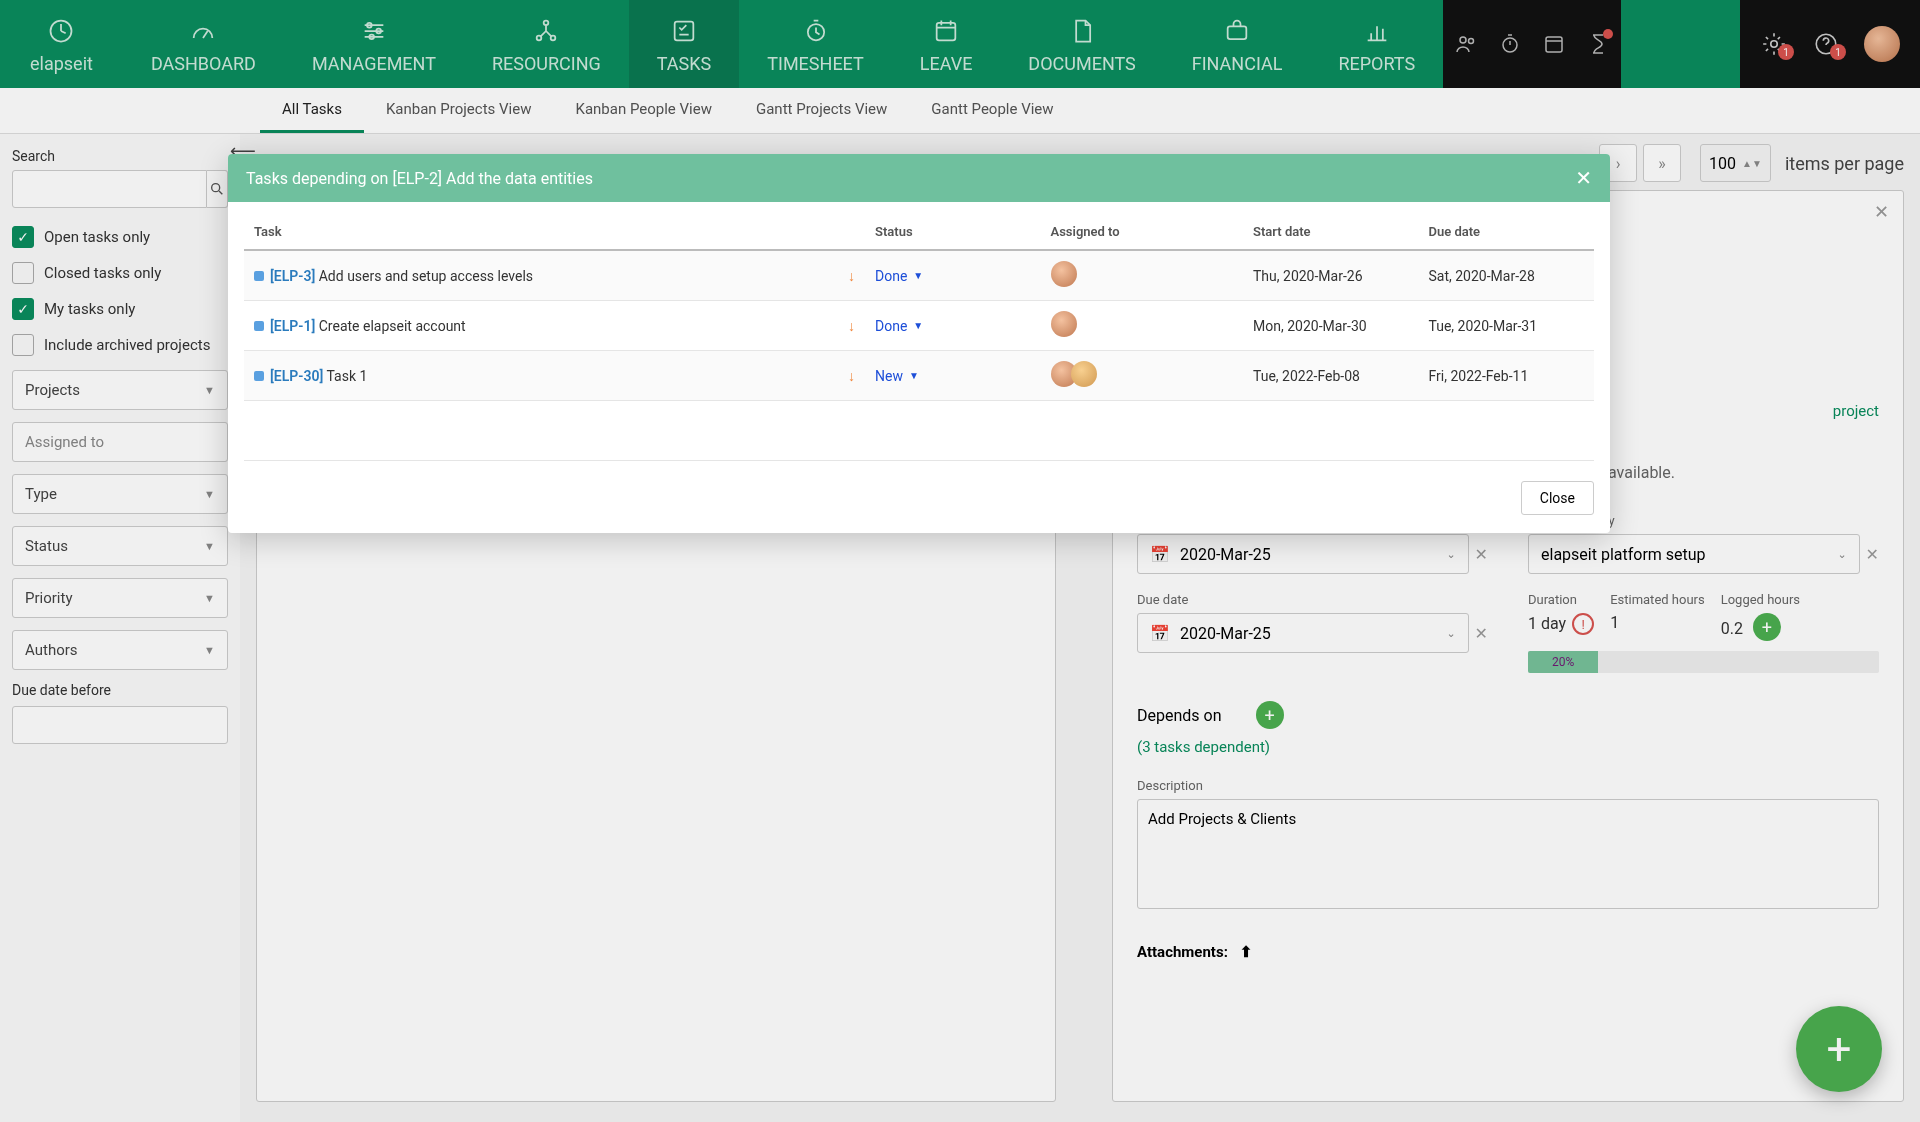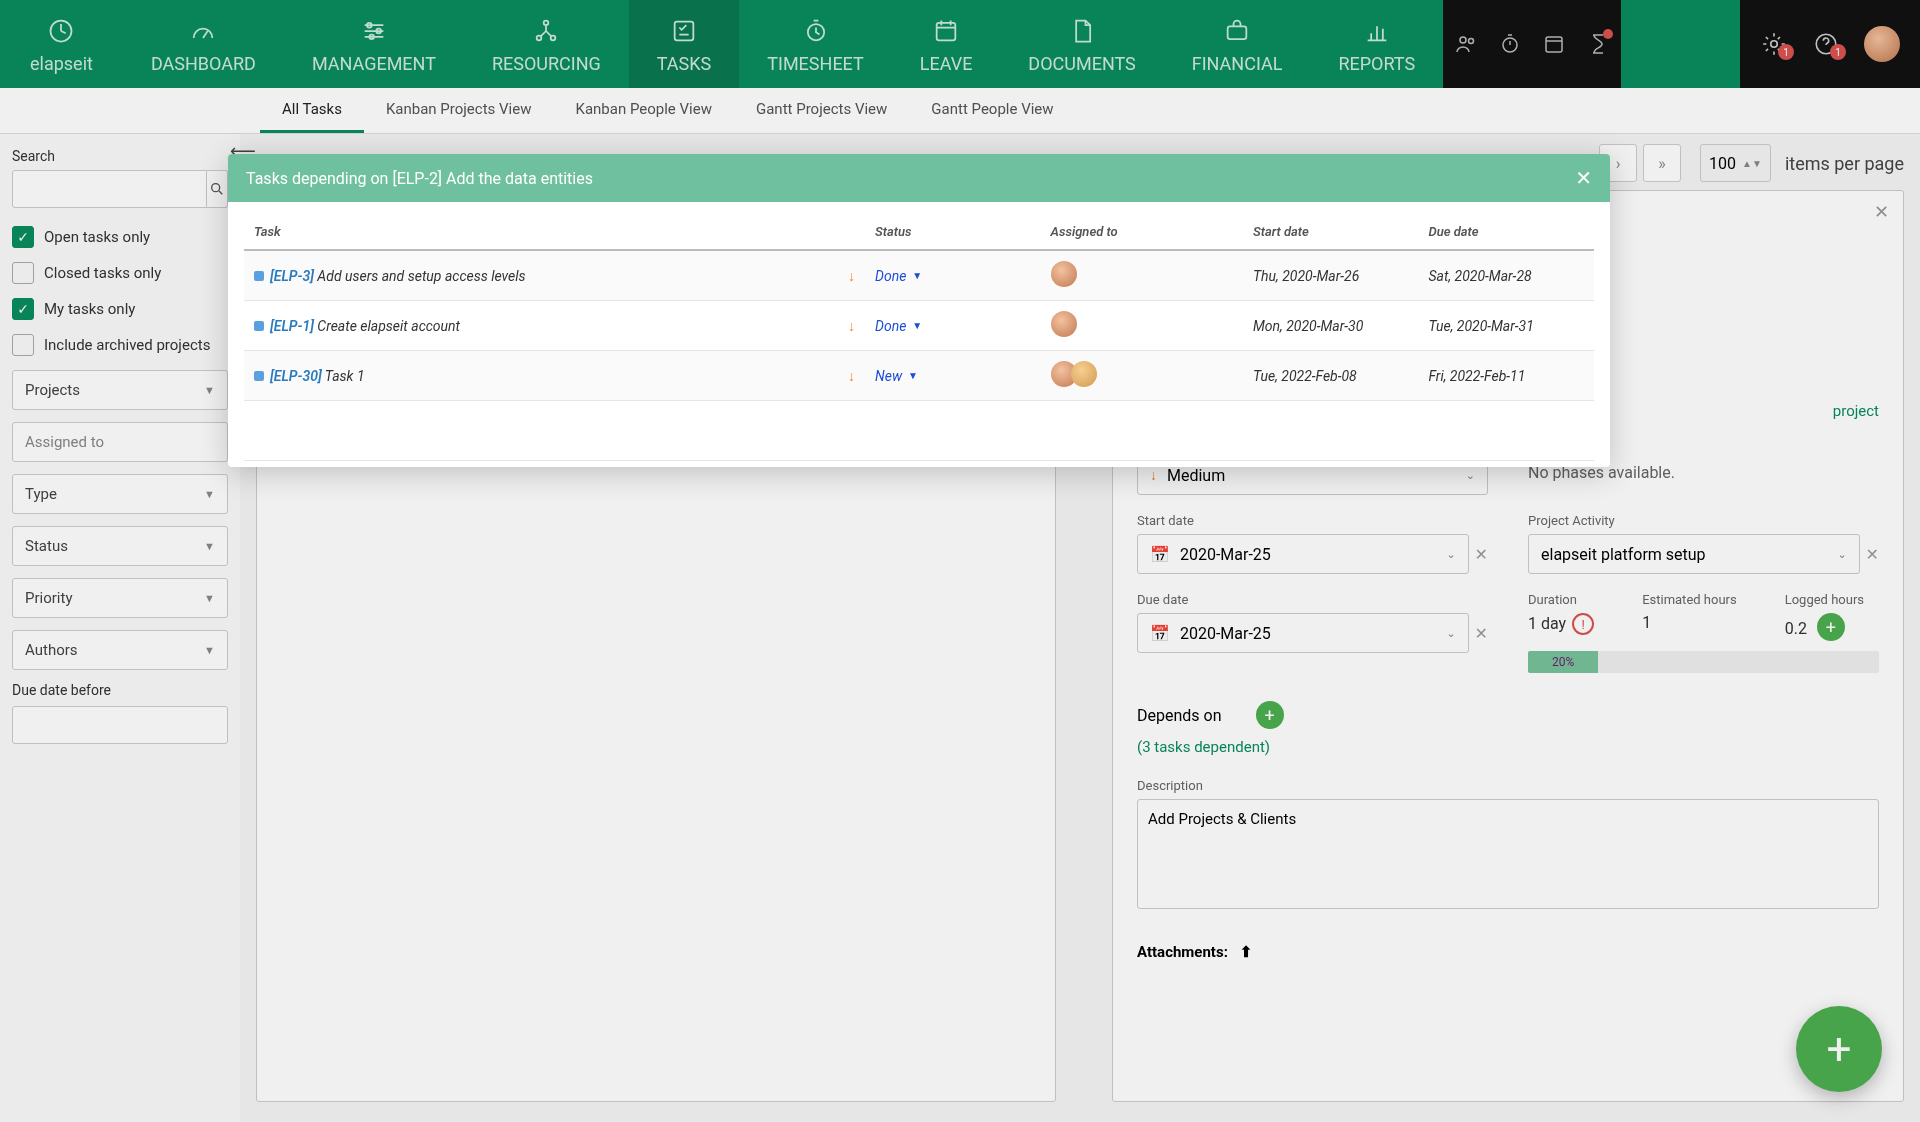--- a/index.html
+++ b/index.html
@@ -54,39 +54,39 @@
 .detail-panel { position:absolute; right:16px; top:56px; bottom:20px; width:792px; background:#fff; border:1px solid #ccc; border-radius:3px; padding:20px 24px;}
 .detail-close{position:absolute;top:10px;right:14px;color:#999;font-size:18px;cursor:pointer;}
 .detail-row{display:flex;gap:40px;margin-bottom:18px;}
 .detail-col{flex:1;}
 .field-label{font-size:13px;color:#666;margin-bottom:6px;display:block;}
 .field-box{border:1px solid #ccc;border-radius:3px;padding:8px 12px;display:flex;align-items:center;gap:10px;height:40px;background:#fff;}
 .field-box .caret{margin-left:auto;color:#888;font-size:11px;}
 .link-text{color:#0a8d5e;font-size:15px;}
 .muted{color:#888;}
 .priority-icon{color:#f0883e;font-size:14px;}
-.stats-row{display:flex;gap:48px;}
+.stats-row{display:flex;gap:16px;}
 .stat-col{display:flex;flex-direction:column;}
 .stat-val{font-size:16px;color:#333;}
 .alert-icon{display:inline-flex;width:22px;height:22px;border:2px solid #d9534f;border-radius:50%;color:#d9534f;align-items:center;justify-content:center;font-size:13px;margin-left:6px;}
 .add-circle{width:28px;height:28px;border-radius:50%;background:#4caf50;color:#fff;display:inline-flex;align-items:center;justify-content:center;font-size:18px;margin-left:10px;}
 .progress-bar{height:22px;background:#eee;border-radius:2px;overflow:hidden;margin-top:10px;}
 .progress-fill{height:100%;background:#78c29b;color:#701a75;font-size:12px;display:flex;align-items:center;justify-content:center;}
 .depends-row{display:flex;align-items:center;gap:24px;margin-top:28px;}
 .textarea{width:100%;border:1px solid #ccc;border-radius:3px;padding:10px;height:110px;resize:none;font-size:15px;}
 .attach-row{margin-top:30px;font-size:15px;font-weight:bold;display:flex;align-items:center;gap:12px;}
 
 .list-area{position:absolute;left:16px;top:56px;bottom:20px;width:800px;background:#fff;border:1px solid #ccc;border-radius:3px;}
 
 
 .modal-backdrop{position:absolute;inset:0;background:rgba(0,0,0,0.06);}
 .modal{position:absolute;left:228px;top:154px;width:1382px;background:#fff;border-radius:4px;box-shadow:0 6px 30px rgba(0,0,0,0.2);}
 .modal-header{background:#6fc09e;color:#fff;padding:12px 18px;display:flex;align-items:center;justify-content:space-between;border-radius:4px 4px 0 0;}
 .modal-header .close{color:#fff;font-size:20px;cursor:pointer;}
-.modal-body{padding:14px 16px 6px;font-style:italic;}
+.modal-body{padding:14px 16px 6px;}
 .modal-table{width:100%;border-collapse:collapse;}
 .modal-table th{text-align:left;font-size:13px;color:#555;font-weight:600;padding:8px 10px 10px;border-bottom:2px solid #bbb;}
 .modal-table td{padding:10px 10px;border-bottom:1px solid #e5e5e5;font-size:14px;color:#333;vertical-align:middle;}
 .modal-table tr:nth-child(odd) td{background:#fafafa;}
 .task-id{color:#2a7bbd;font-weight:600;}
 .task-sub{width:10px;height:10px;background:#5aa0e0;display:inline-block;margin-right:6px;border-radius:2px;}
 .status-pill{display:inline-flex;align-items:center;gap:6px;font-size:14px;color:#1d4ed8;}
 .avatar-sm{width:26px;height:26px;border-radius:50%;background:radial-gradient(circle at 40% 35%,#f4c2a0,#c07850);display:inline-block;}
 .avatar-sm.alt{background:radial-gradient(circle at 40% 35%,#f8d090,#d09850);}
 .modal-footer{padding:14px 16px 18px;display:flex;justify-content:flex-end;}
@@ -454,13 +454,16 @@
                 <span style="font-size:10px">▼</span>
               </span></td>
           <td><span class="avatar-sm"></span><span class="avatar-sm alt" style="margin-left:-6px"></span></td>
           <td>Tue, 2022-Feb-08</td>
           <td>Fri, 2022-Feb-11</td>
         </tr>
       </tbody>
     </table>
     <div style="height:60px;border-bottom:1px solid #e5e5e5"></div>
   </div>
+  <div class="modal-footer">
+    <button class="btn-close">Close</button>
+  </div>
 </div>
 
 </body></html>

